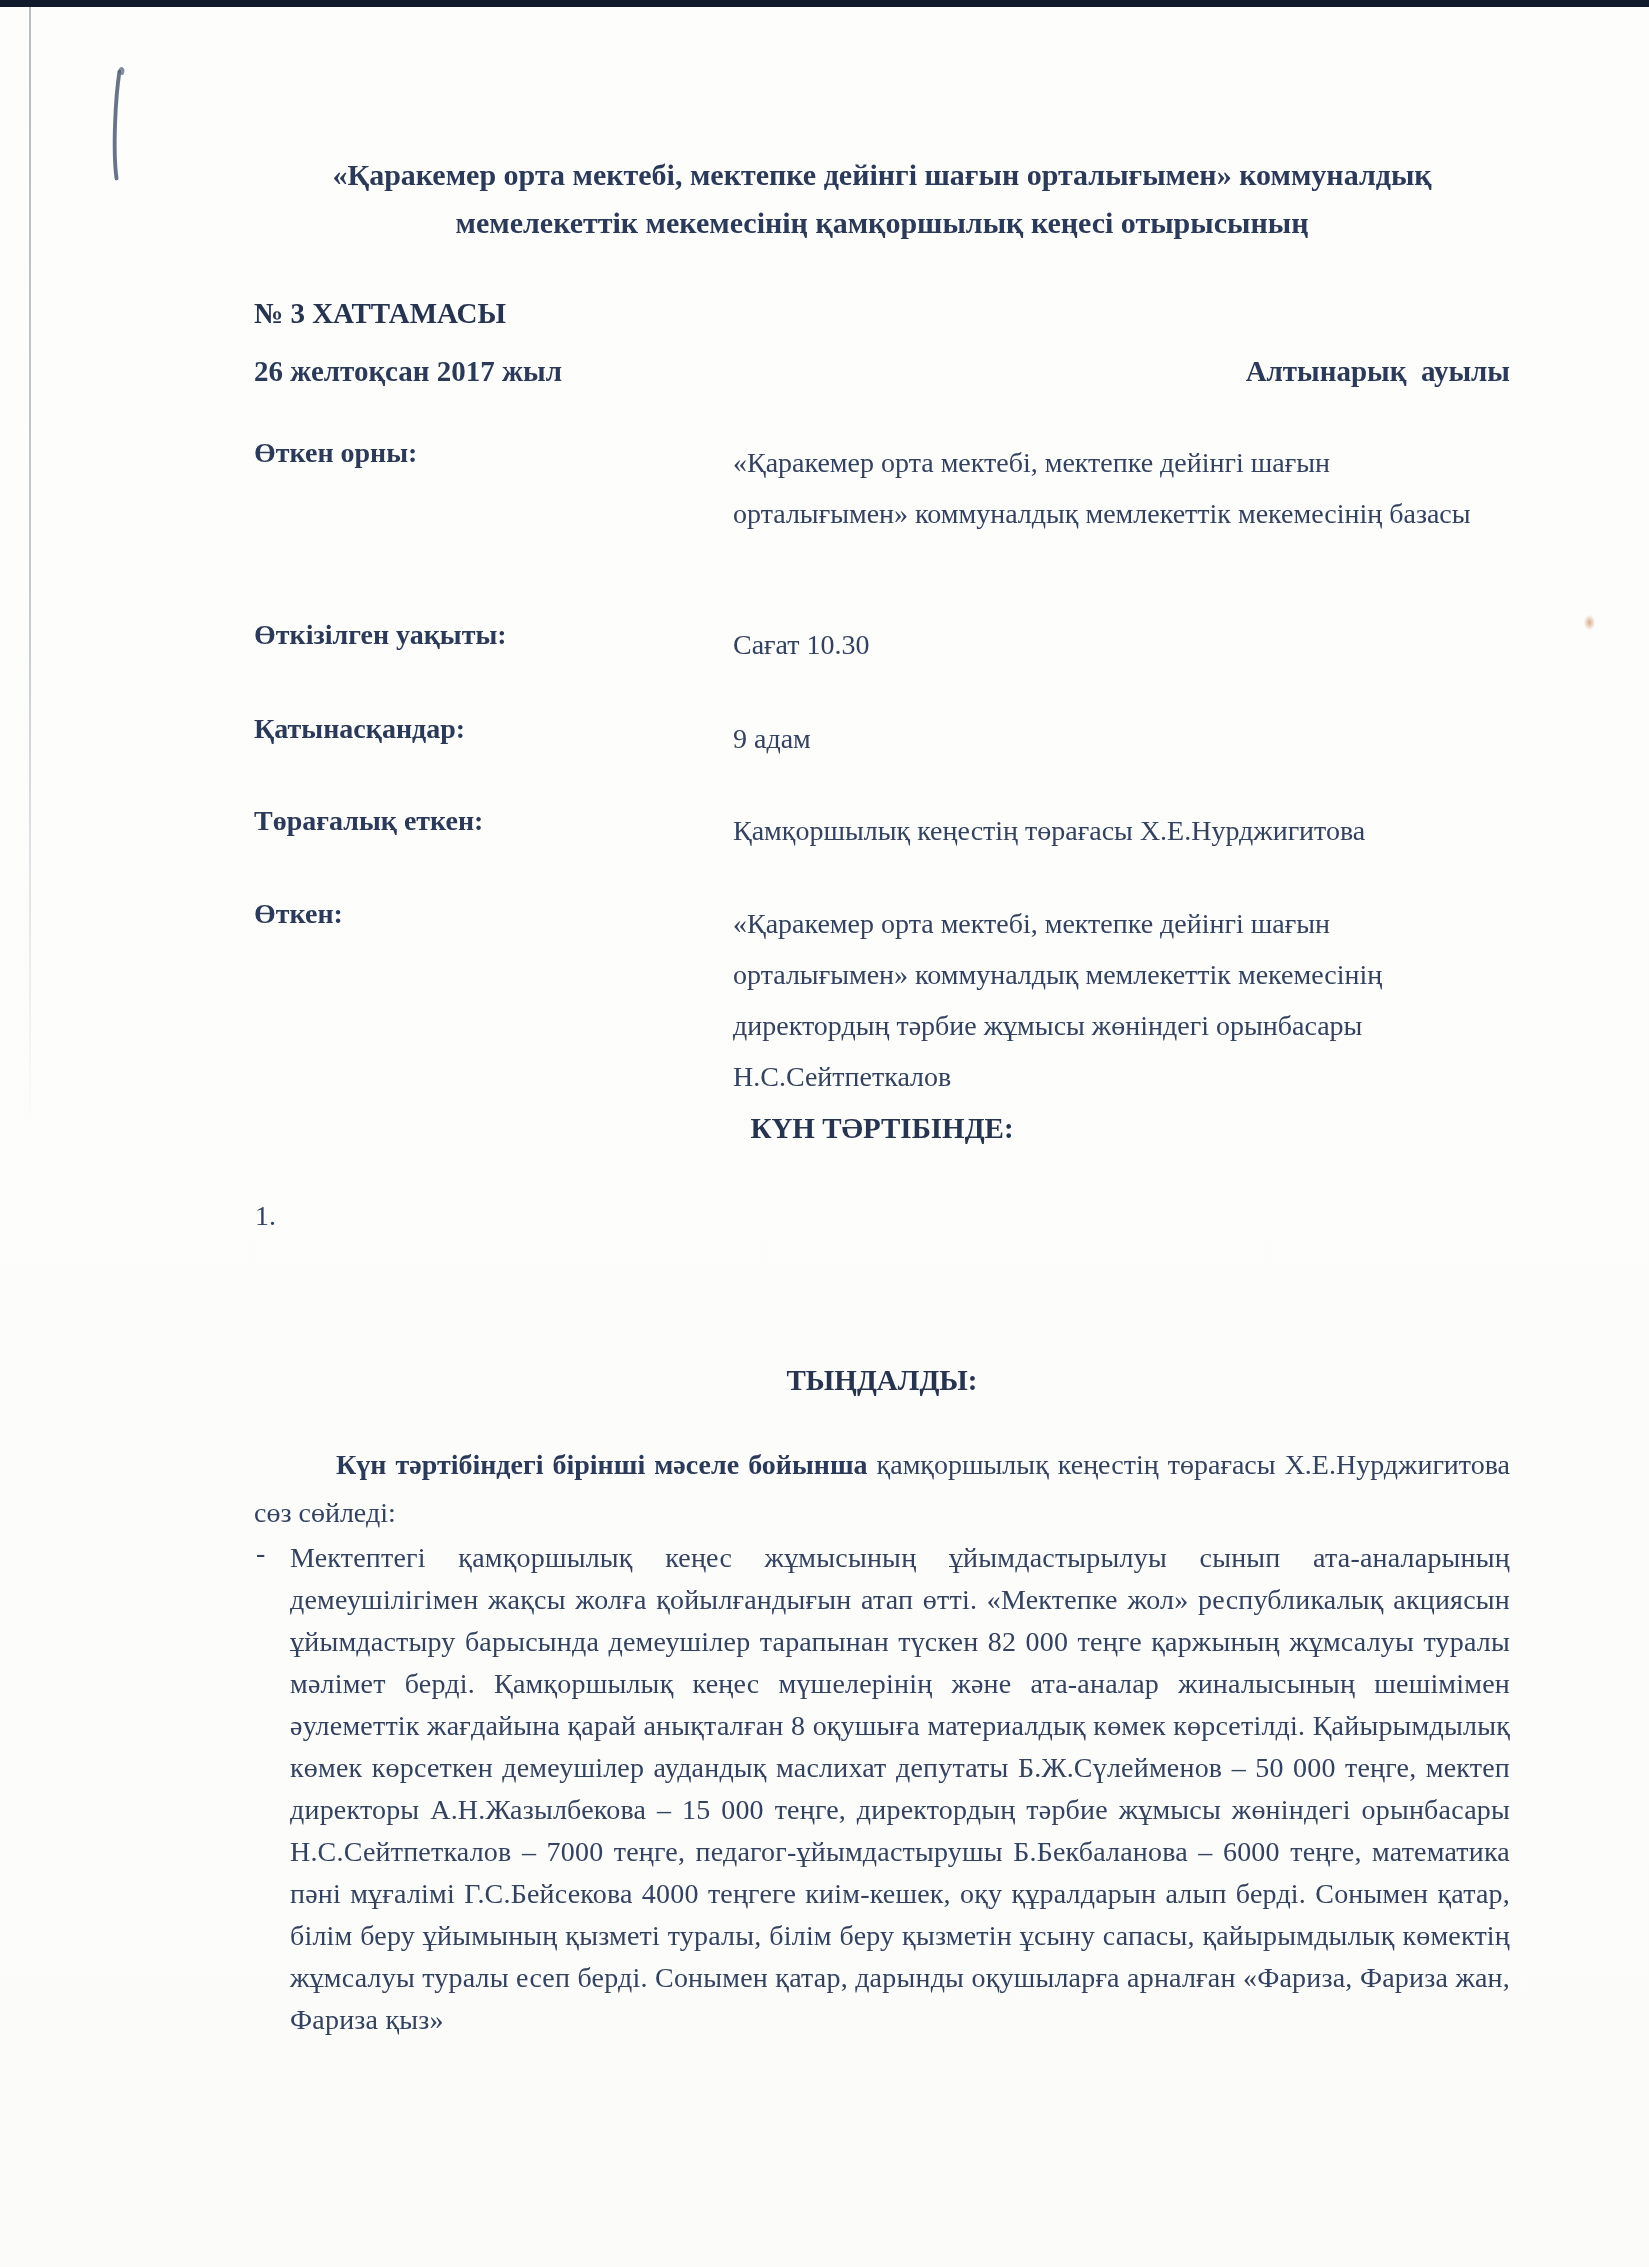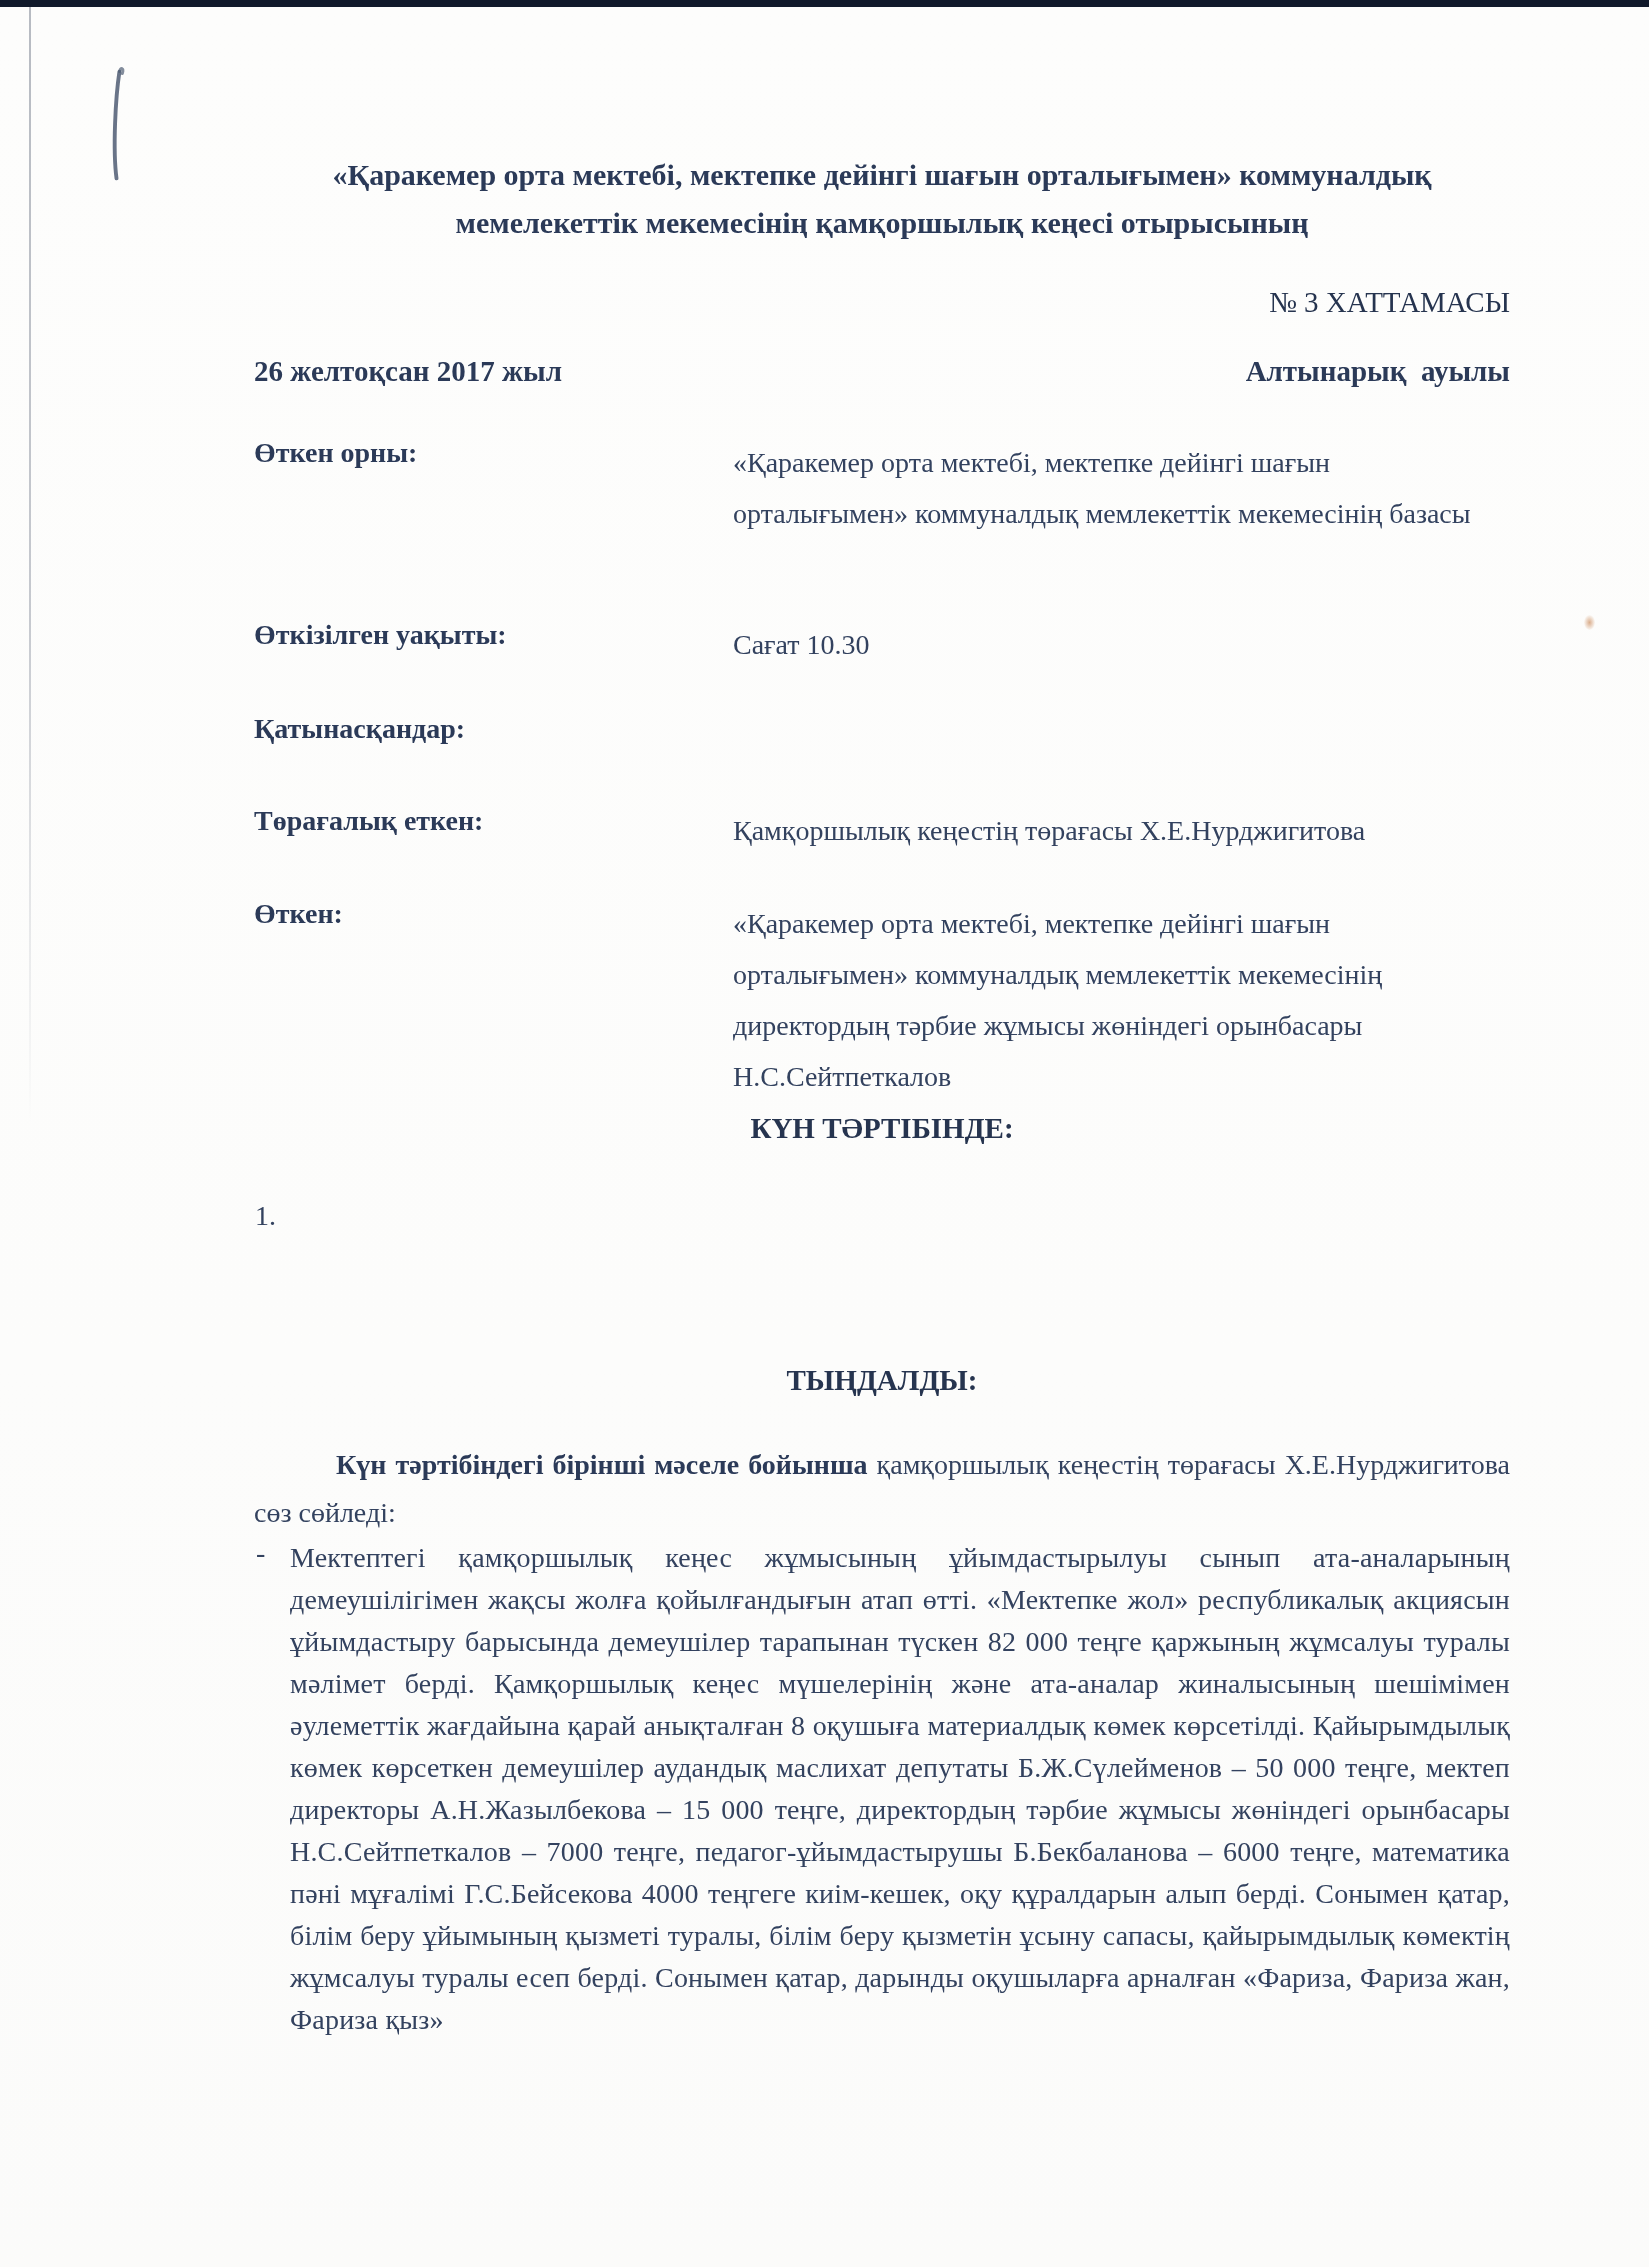--- a/index.html
+++ b/index.html
@@ -16,22 +16,22 @@
   .abs{position:absolute;}
 
   .top-edge{left:0;top:0;width:1650px;height:6.8px;background:#111a2b;}
   .right-edge{right:0;top:0;width:9.7px;height:2268px;
     background:linear-gradient(90deg,rgba(0,0,0,0) 0%,rgba(120,125,135,.18) 100%);}
   .left-scan-line{left:29px;top:6.8px;width:1.9px;height:1116px;
     background:linear-gradient(180deg,#b7bbc2 0%,#c6c9cf 55%,rgba(200,203,210,0) 100%);}
 
   .doc-title{left:254px;top:151px;width:1256px;font-size:30px;line-height:48px;
     font-weight:bold;text-align:center;color:#2b3a58;}
-  .protocol-no{left:254px;top:286px;width:1256px;font-size:29px;font-weight:normal;
-    text-align:right;color:#26344f;white-space:pre;}
+  .protocol-no{left:254px;top:297px;width:1256px;font-size:29px;font-weight:bold;
+    text-align:left;color:#26344f;white-space:pre;}
   .dateline{left:254px;top:355px;width:1256px;display:flex;
     justify-content:space-between;font-weight:bold;font-size:29px;color:#2b3a58;}
   .dateline .place{white-space:pre;}
 
   .meta-label{left:254px;width:466px;font-size:28px;font-weight:bold;color:#2b3a58;}
   .meta-value{left:733px;width:767px;font-size:28px;line-height:51px;color:#33425f;}
 
   .section-heading{left:254px;width:1256px;font-size:29px;font-weight:bold;
     text-align:center;color:#26344f;}
 
@@ -79,20 +79,21 @@
     <span class="place">Алтынарық  ауылы</span>
   </div>
 
   <div class="abs meta-label" style="top:437px">Өткен орны:</div>
   <div class="abs meta-value" style="top:437px">«Қаракемер орта мектебі, мектепке дейінгі шағын орталығымен» коммуналдық мемлекеттік мекемесінің базасы</div>
 
   <div class="abs meta-label" style="top:619px">Өткізілген уақыты:</div>
   <div class="abs meta-value" style="top:619px">Сағат 10.30</div>
 
   <div class="abs meta-label" style="top:713px">Қатынасқандар:</div>
+  <div class="abs meta-value" style="top:713px">9 адам</div>
 
   <div class="abs meta-label" style="top:805px">Төрағалық еткен:</div>
   <div class="abs meta-value" style="top:805px">Қамқоршылық кеңестің төрағасы Х.Е.Нурджигитова</div>
 
   <div class="abs meta-label" style="top:898px">Өткен:</div>
   <div class="abs meta-value" style="top:898px">«Қаракемер орта мектебі, мектепке дейінгі шағын орталығымен» коммуналдық мемлекеттік мекемесінің директордың тәрбие жұмысы жөніндегі орынбасары Н.С.Сейтпеткалов</div>
 
   <div class="abs section-heading" style="top:1112px">КҮН ТӘРТІБІНДЕ:</div>
 
   <div class="abs agenda-number">1.</div>

